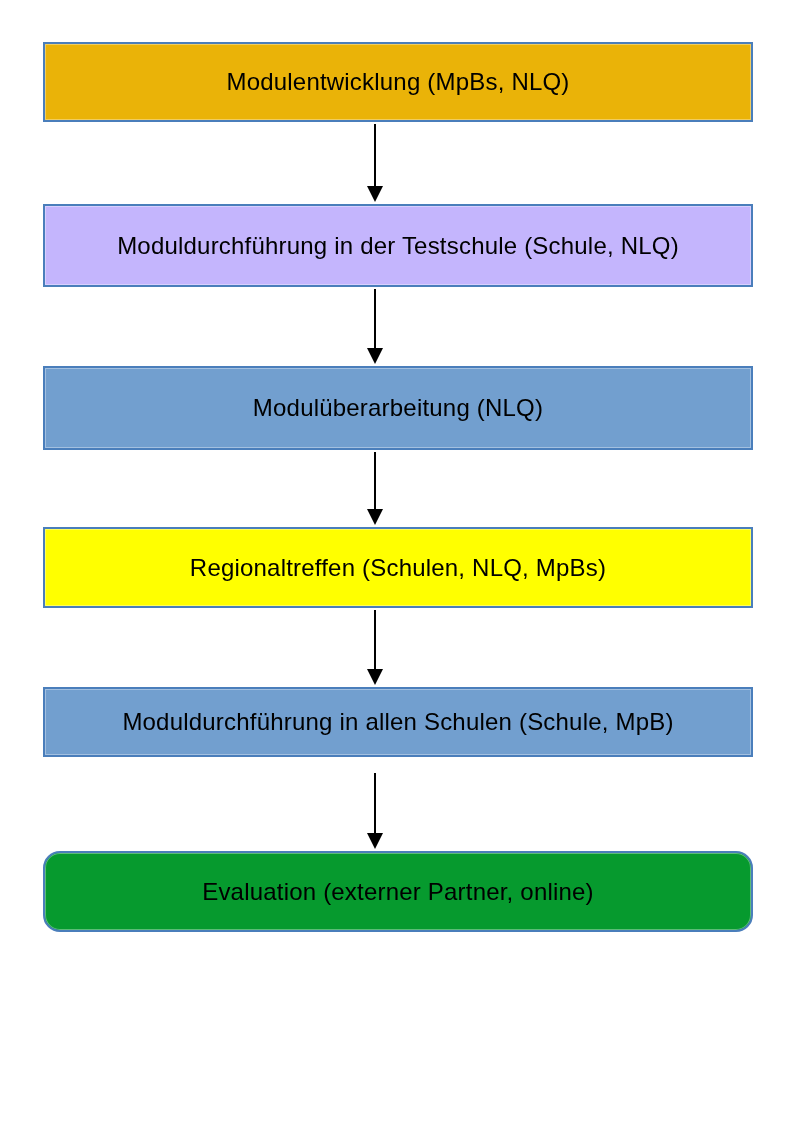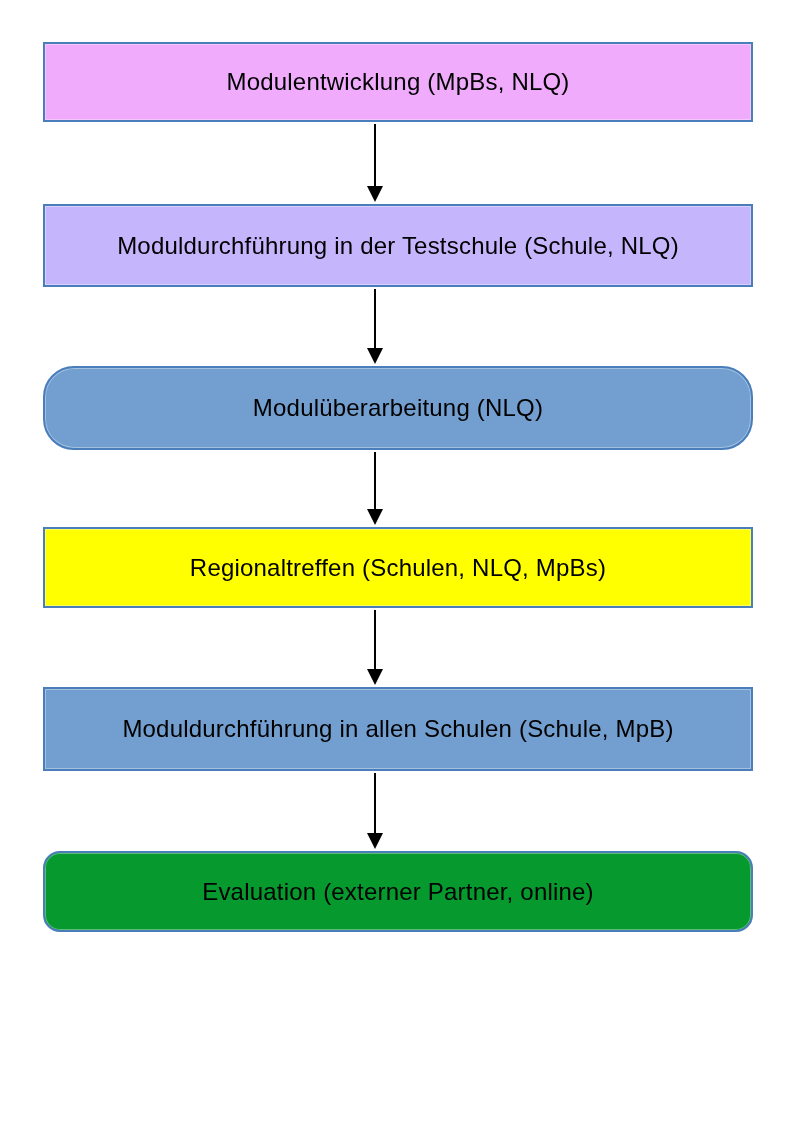--- a/index.html
+++ b/index.html
@@ -28,23 +28,23 @@
   }
   .flow-box .label {
     font-size: 24px;
     color: #000000;
     text-align: center;
     letter-spacing: 0.2px;
     white-space: nowrap;
   }
   .box-1 { top: 42px;  height: 80px; }
   .box-2 { top: 204px; height: 83px; }
-  .box-3 { top: 366px; height: 84px; border-radius: 31px; }
+  .box-3 { top: 366px; height: 84px; }
   .box-4 { top: 527px; height: 81px; }
-  .box-5 { top: 687px; height: 84px; }
+  .box-5 { top: 687px; height: 70px; }
   .box-6 { top: 851px; height: 81px; border-radius: 17px; }
 
   .arrow {
     position: absolute;
     left: 367px;
     width: 16px;
   }
   .arrow-1 { top: 124px; height: 78px; }
   .arrow-2 { top: 289px; height: 75px; }
   .arrow-3 { top: 452px; height: 73px; }
@@ -68,21 +68,21 @@
     border-left: 8px solid transparent;
     border-right: 8px solid transparent;
     border-top: 16px solid #000000;
   }
 </style>
 </head>
 <body style="background: rgb(255, 255, 255);">
 
 <div class="page">
 
-  <div class="flow-box box-1" style="background-color: #f0abfc;">
+  <div class="flow-box box-1" style="background-color: #eab308;">
     <span class="label">Modulentwicklung (MpBs, NLQ)</span>
   </div>
 
   <div class="arrow arrow-1">
     <span class="line" style="background-color: rgb(0, 0, 0);"></span>
     <span class="head" style="border-top-color: rgb(0, 0, 0);"></span>
   </div>
 
   <div class="flow-box box-2" style="background-color: #c4b5fd;">
     <span class="label">Moduldurchführung in der Testschule (Schule, NLQ)</span>

